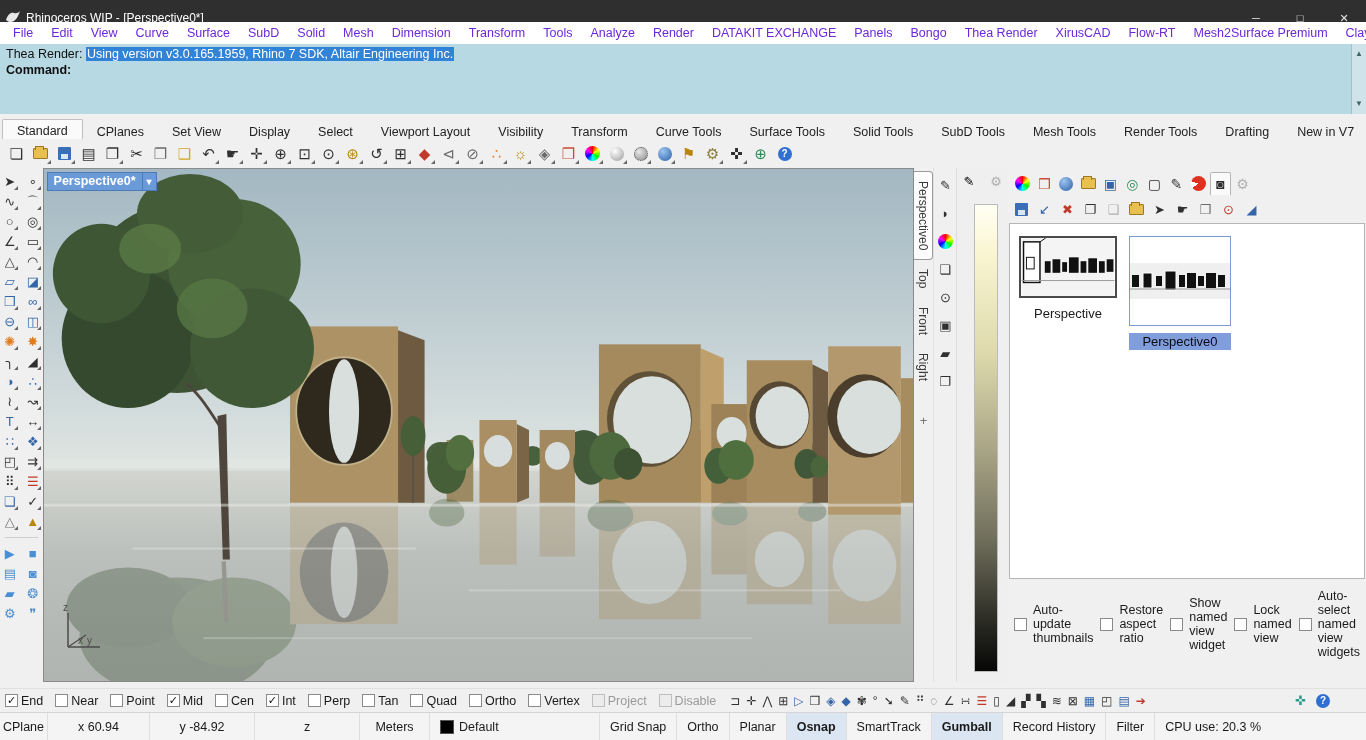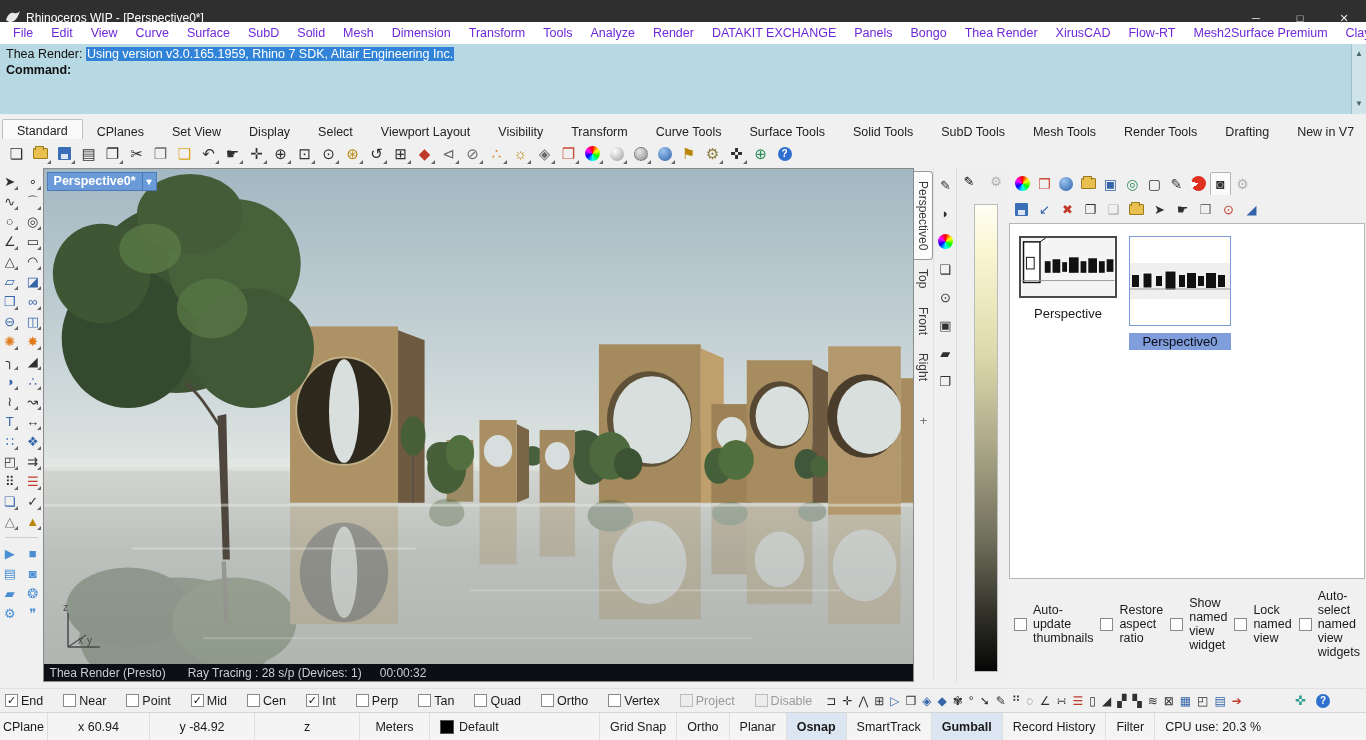--- a/index.html
+++ b/index.html
@@ -100,21 +100,21 @@
   .rp-options { padding:10px 6px; display:flex; flex-direction:row; gap:7px; font-size:12.5px; color:#1a1a1a; }
   .opt-item { display:flex; align-items:center; gap:6px; }
 
   .cb { width:13px; height:13px; border:1px solid #8a8a8a; background:#fff; display:inline-flex; align-items:center; justify-content:center; flex:none; }
   .cb.checked::after { content:"✓"; font-size:11px; color:#111; line-height:1; }
   .disabled .cb { border-color:#bdbdbd; background:#ececec; }
   .disabled .cb-label { color:#9a9a9a; }
 
   
   .osnapbar { position:absolute; top:688px; left:0; width:1366px; height:24px; background:#f0f0f0; border-top:1px solid #e0e0e0; display:flex; align-items:center; padding-left:5px; font-size:12.5px; color:#1a1a1a; }
-  .osnap-items { display:flex; align-items:flex-end; gap:20px; }
+  .osnap-items { display:flex; align-items:flex-end; gap:12px; }
   .osnap-item { display:flex; align-items:center; gap:3px; }
   .os-icons { display:flex; align-items:center; gap:6px; margin-left:14px; font-size:12px; color:#3a3a3a; }
   .os-right { margin-left:auto; margin-right:36px; display:flex; gap:10px; align-items:center; font-size:13px; }
 
   
   .statusbar { position:absolute; top:712px; left:0; width:1366px; height:28px; background:#f4f4f4; border-top:1px solid #d5d5d5; display:flex; align-items:stretch; font-size:12.5px; color:#1a1a1a; }
   .st-cell { display:flex; align-items:center; justify-content:center; border-right:1px solid #dedede; padding:0 10px; white-space:nowrap; }
   .st-cell.w48{width:48px} .st-cell.w102{width:102px} .st-cell.w105{width:105px}
   .st-cell.w70{width:70px} .st-cell.w170{width:170px; justify-content:flex-start;}
   .st-cell.active { background:#dce6f2; font-weight:bold; }
@@ -566,25 +566,20 @@
 
       <svg class="axis-gizmo" viewBox="0 0 56 56">
         <line x1="14" y1="46" x2="14" y2="12" stroke="#4a4a4a" stroke-width="1.5"></line>
         <line x1="14" y1="46" x2="46" y2="46" stroke="#4a4a4a" stroke-width="1.5"></line>
         <line x1="14" y1="46" x2="32" y2="34" stroke="#4a4a4a" stroke-width="1.2"></line>
         <text x="9" y="10">z</text>
         <text x="24" y="43">x</text>
         <text x="33" y="43">y</text>
       </svg>
 
-      <div class="vp-status">
-        <span class="s1">Thea Render (Presto)</span>
-        <span class="s2">Ray Tracing : 28 s/p (Devices: 1)</span>
-        <span class="s3">00:00:32</span>
-      </div>
     </div>
 
     <div class="vtabs">
 
     <span class="vtab active">Perspective0</span>
         <span class="vtab">Top</span>
         <span class="vtab">Front</span>
         <span class="vtab">Right</span>
         <span class="vtab addtab">+</span>
       </div>

